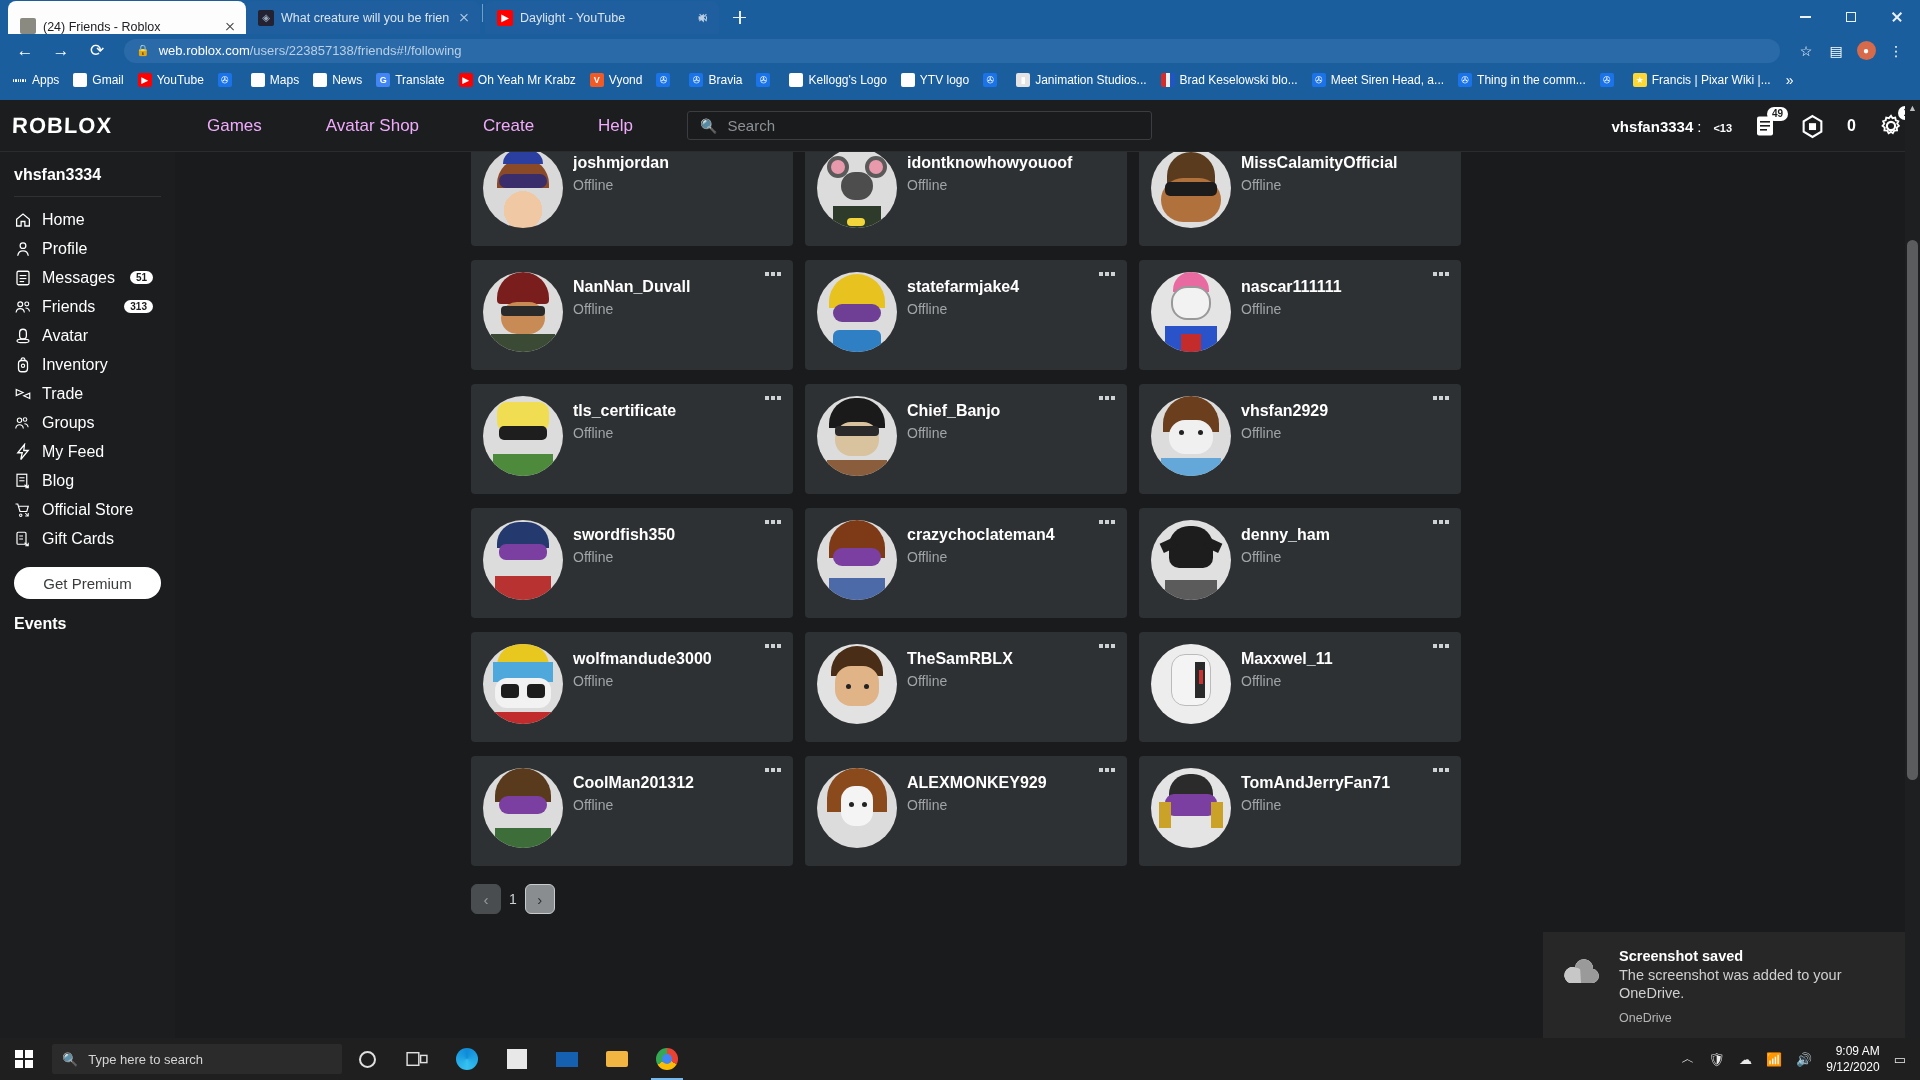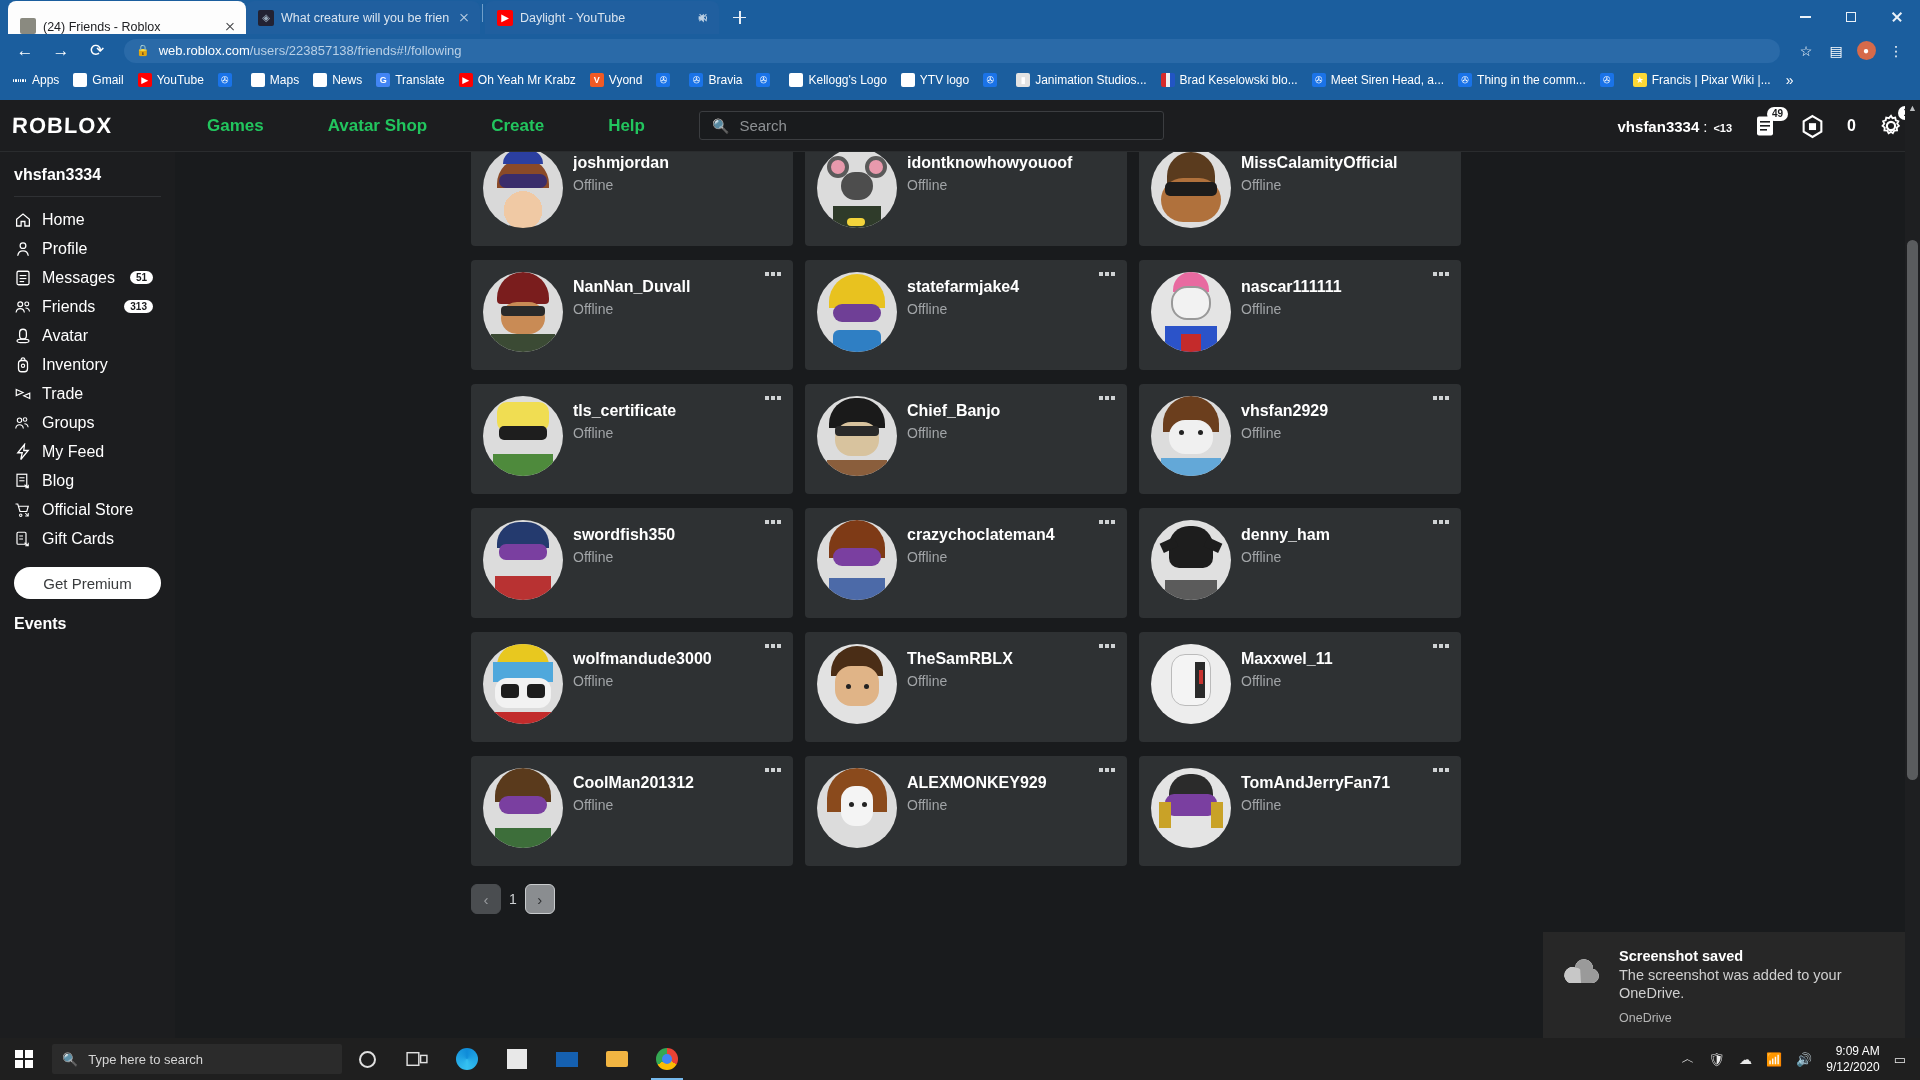--- a/index.html
+++ b/index.html
@@ -74,27 +74,27 @@
   .ico-brad { background:linear-gradient(90deg,#d62b2b 33%,#efefef 33% 66%,#2255c4 66%); }
   .ico-star { background:#fdd835; border-radius:50%; color:#e53935; font-size:9px; }
   .bm-overflow { color:#fff; font-size:14px; padding:0 8px; }
 
   
   .page { position:absolute; top:100px; left:0; width:1920px; height:980px; background:#191b1d; overflow:hidden; }
 
   .rbx-nav { height:52px; background:#1c1d1f; display:flex; align-items:center; border-bottom:1px solid #2a2c2e; position:relative; }
   .rbx-logo { font-size:22px; font-weight:bold; color:#fff; letter-spacing:1px; padding-left:12px; width:175px; transform:skewX(-2deg); }
   .rbx-nav-links { display:flex; align-items:center; gap:0; }
-  .rbx-nav-links a { color:#22c55e; font-size:17px; font-weight:bold; padding:0 32px; text-decoration:none; }
+  .rbx-nav-links a { color:#f0abfc; font-size:17px; font-weight:normal; padding:0 32px; text-decoration:none; }
   .rbx-search { width:465px; height:29px; margin-left:22px; background:#191b1d; border:1px solid #3b3d40; border-radius:3px; display:flex; align-items:center; gap:10px; padding:0 12px; }
   .rbx-search .sicon { color:#aaa; font-size:14px; }
   .rbx-search .sph { color:#8e9194; font-size:15px; }
   .rbx-nav-right { position:absolute; right:16px; top:0; height:52px; display:flex; align-items:center; gap:22px; }
   .uname { color:#fff; font-size:15px; font-weight:bold; }
-  .uname .age { font-size:11px; font-weight:bold; margin-left:6px; }
+  .uname .age { font-size:11px; font-weight:bold; margin-left:12px; }
   .nav-ico { position:relative; color:#fff; display:flex; align-items:center; justify-content:center; }
   .badge-sm { position:absolute; top:-7px; right:-10px; background:#fff; color:#191b1d; border-radius:9px; font-size:10px; font-weight:bold; padding:1px 5px; line-height:1.2; }
   .robux-amt { color:#fff; font-size:16px; font-weight:bold; }
 
   .body-wrap { display:flex; height:928px; }
   .sidebar { width:175px; flex:0 0 175px; background:#1c1d1f; padding-top:14px; }
   .sb-user { color:#fff; font-size:16px; font-weight:bold; padding:0 14px 12px; }
   .sb-rule { height:1px; background:#2f3134; margin:0 14px 8px; }
   .sb-item { display:flex; align-items:center; gap:10px; padding:5.5px 14px; color:#fff; font-size:16px; position:relative; }
   .sb-item .sbico { width:18px; height:18px; flex:0 0 18px; display:flex; align-items:center; justify-content:center; }

